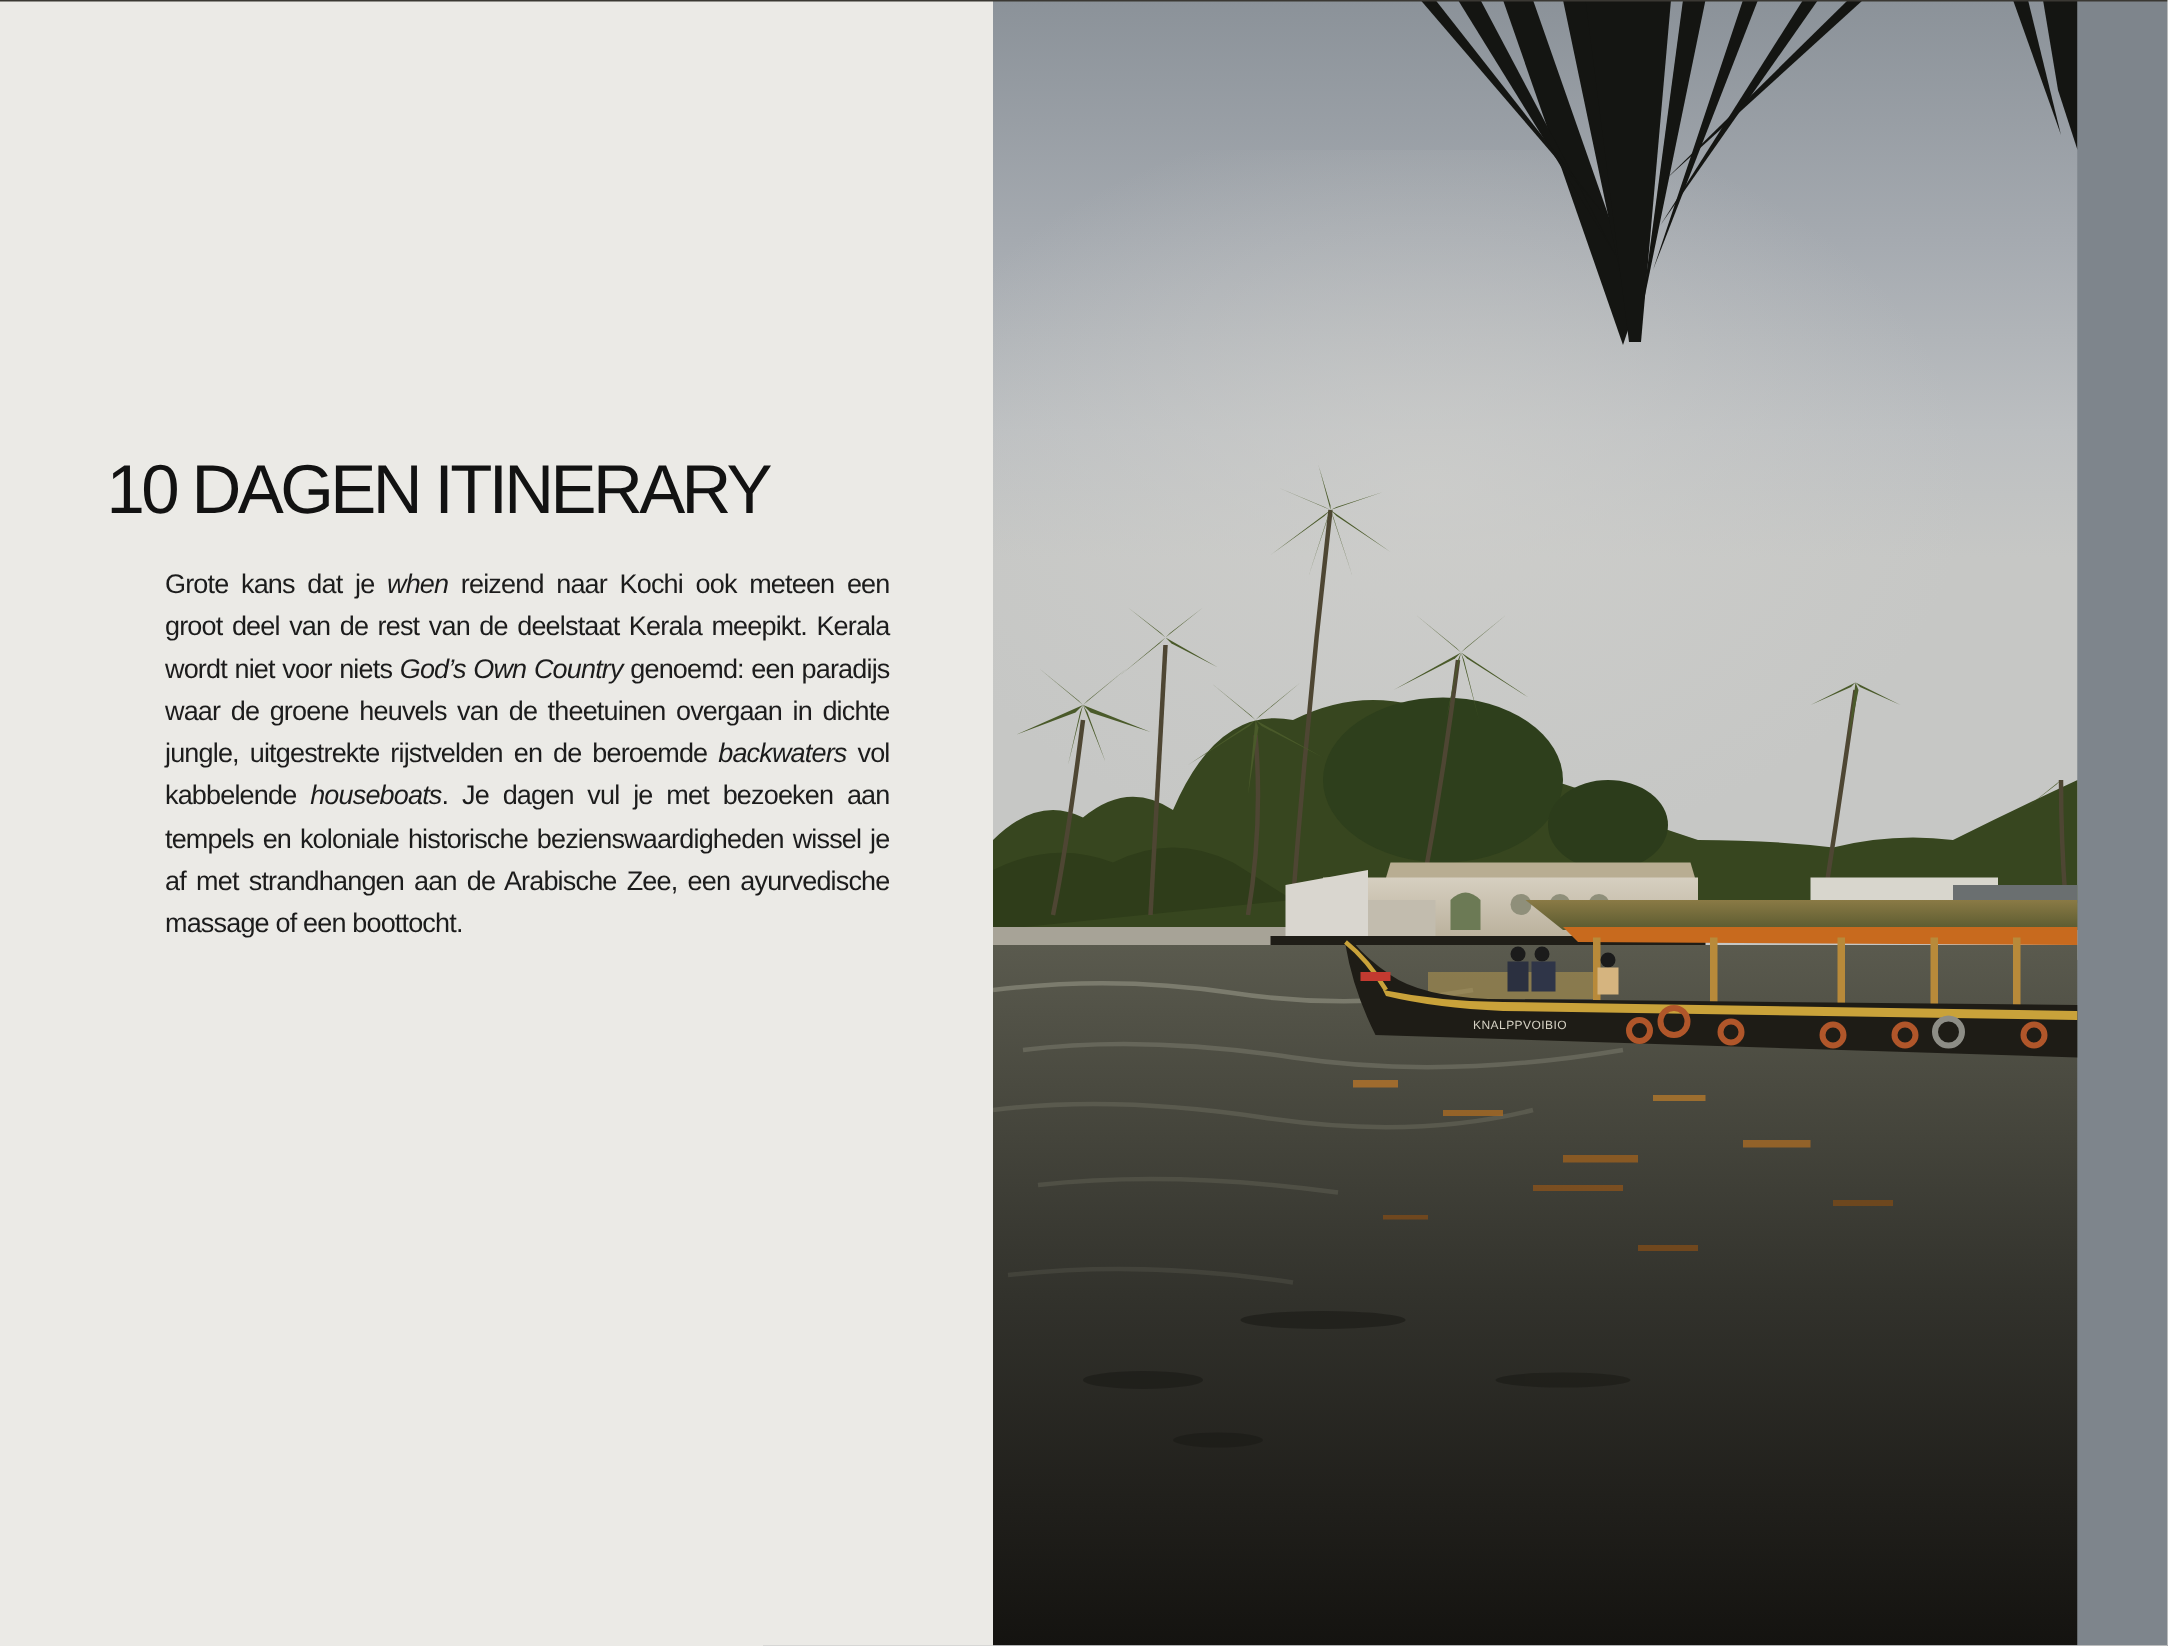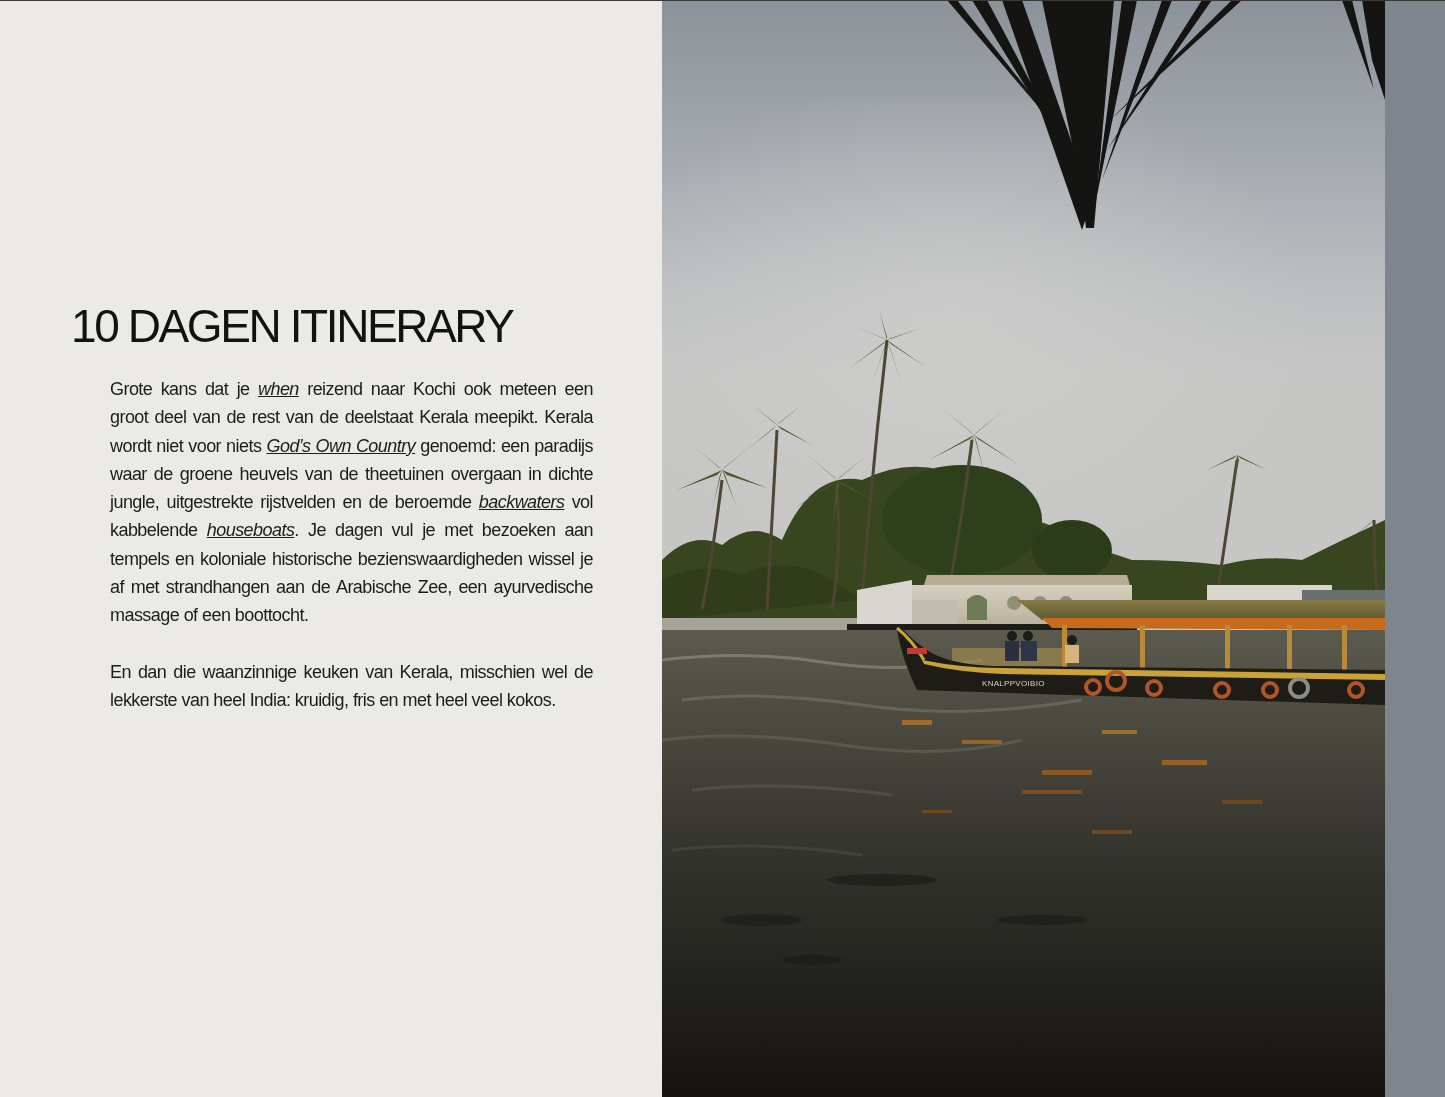--- a/index.html
+++ b/index.html
@@ -51,21 +51,21 @@
       font-size: 18px;
       letter-spacing: -0.55px;
       line-height: 28.3px;
       color: #1c1c1c;
     }
     .body-text p {
       margin: 0 0 28.3px 0;
       text-align: justify;
       text-align-last: left;
     }
-    .body-text em { font-style: italic; text-decoration: underline; }
+    .body-text em { font-style: italic; }
 
     .right-page {
       position: relative;
       width: 855px;
       height: 1097px;
       overflow: hidden;
       background: #7e858c;
     }
     .photo {
       position: absolute;
@@ -76,21 +76,20 @@
 </head>
 <body>
 
 <div class="spread">
   <div class="top-edge"></div>
 
   <section class="left-page">
     <h1 class="page-title">10 DAGEN ITINERARY</h1>
     <div class="body-text">
       <p><span>Grote kans dat je </span><em>when</em><span> reizend naar Kochi ook meteen een groot deel van de rest van de deelstaat Kerala meepikt. Kerala wordt niet voor niets </span><em>God’s Own Country</em><span> genoemd: een  paradijs waar de groene heuvels van de theetuinen overgaan in dichte jungle, uitgestrekte rijstvelden en de beroemde </span><em>backwaters</em><span> vol kabbelende </span><em>houseboats</em><span>. Je dagen vul je met bezoeken aan tempels en koloniale historische bezienswaardigheden wissel je af met strandhangen aan de Arabische Zee, een ayurvedische massage of een boottocht.</span></p>
-      <p><span>En dan die waanzinnige keuken van Kerala, misschien wel de lekkerste van heel India: kruidig, fris en met heel veel kokos.</span></p>
     </div>
   </section>
 
   <section class="right-page">
     <div class="photo" aria-label="Kerala backwaters with palm trees, houseboat and wooden passenger boat">
       <svg width="723" height="1097" viewBox="0 0 723 1097" xmlns="http://www.w3.org/2000/svg">
         <defs>
           <linearGradient id="sky" x1="0" y1="0" x2="0" y2="1">
             <stop offset="0" stop-color="#8b9299"></stop>
             <stop offset="0.25" stop-color="#a5aab0"></stop>

